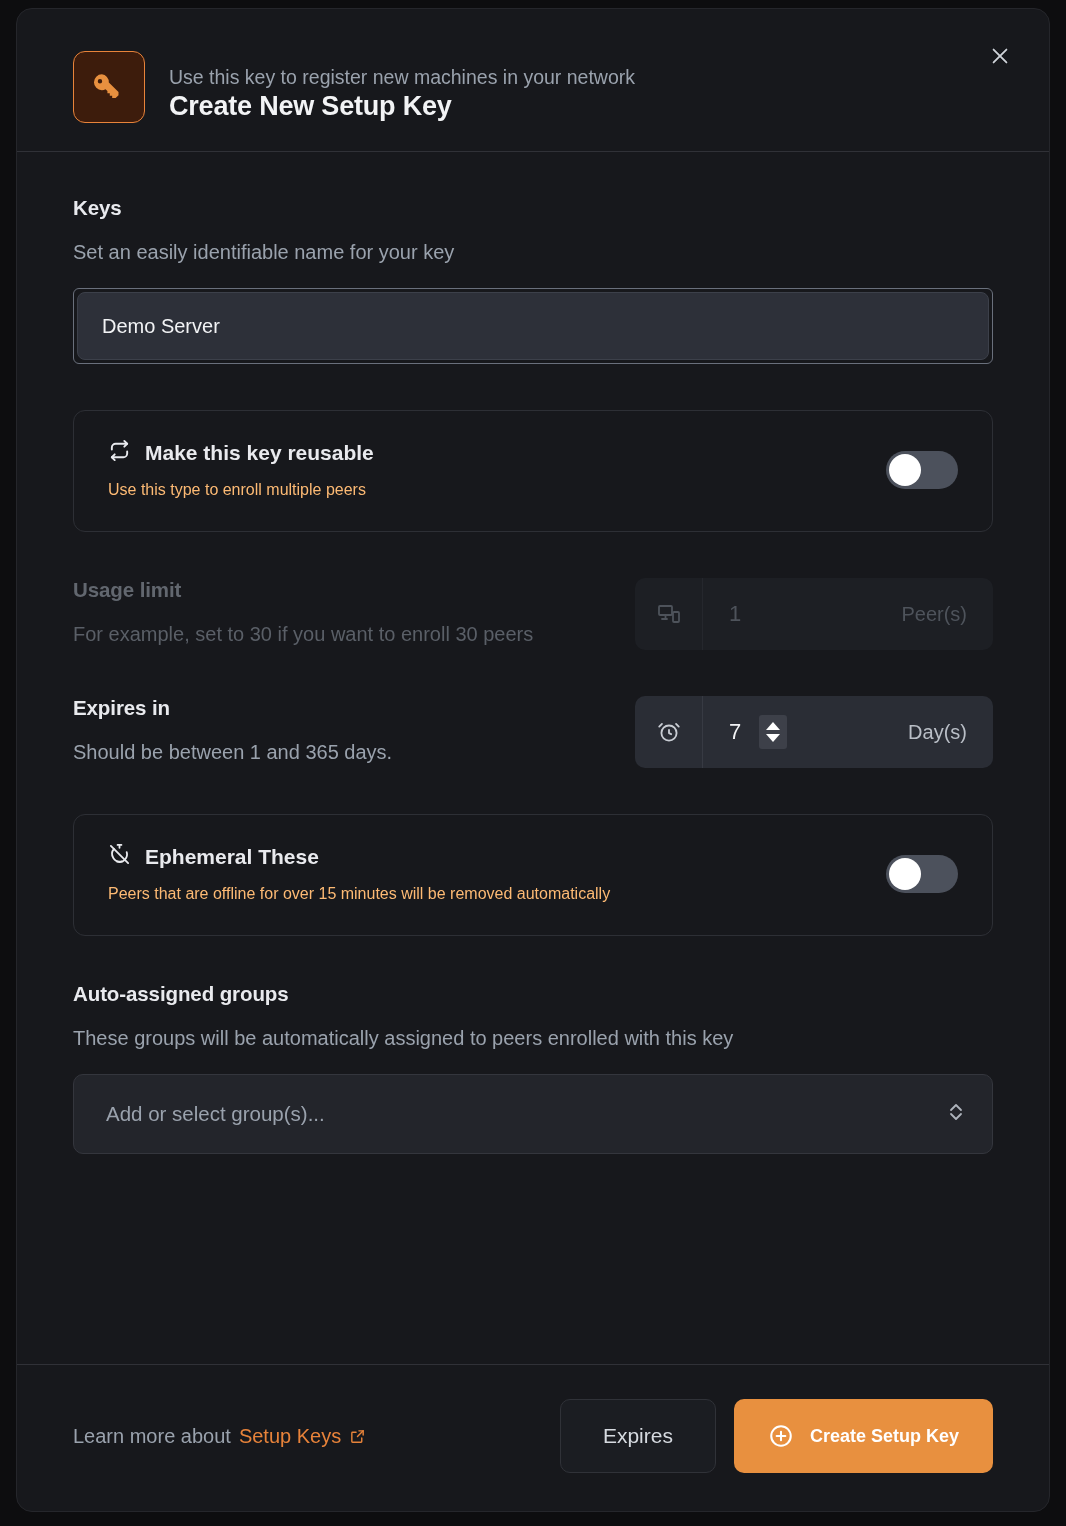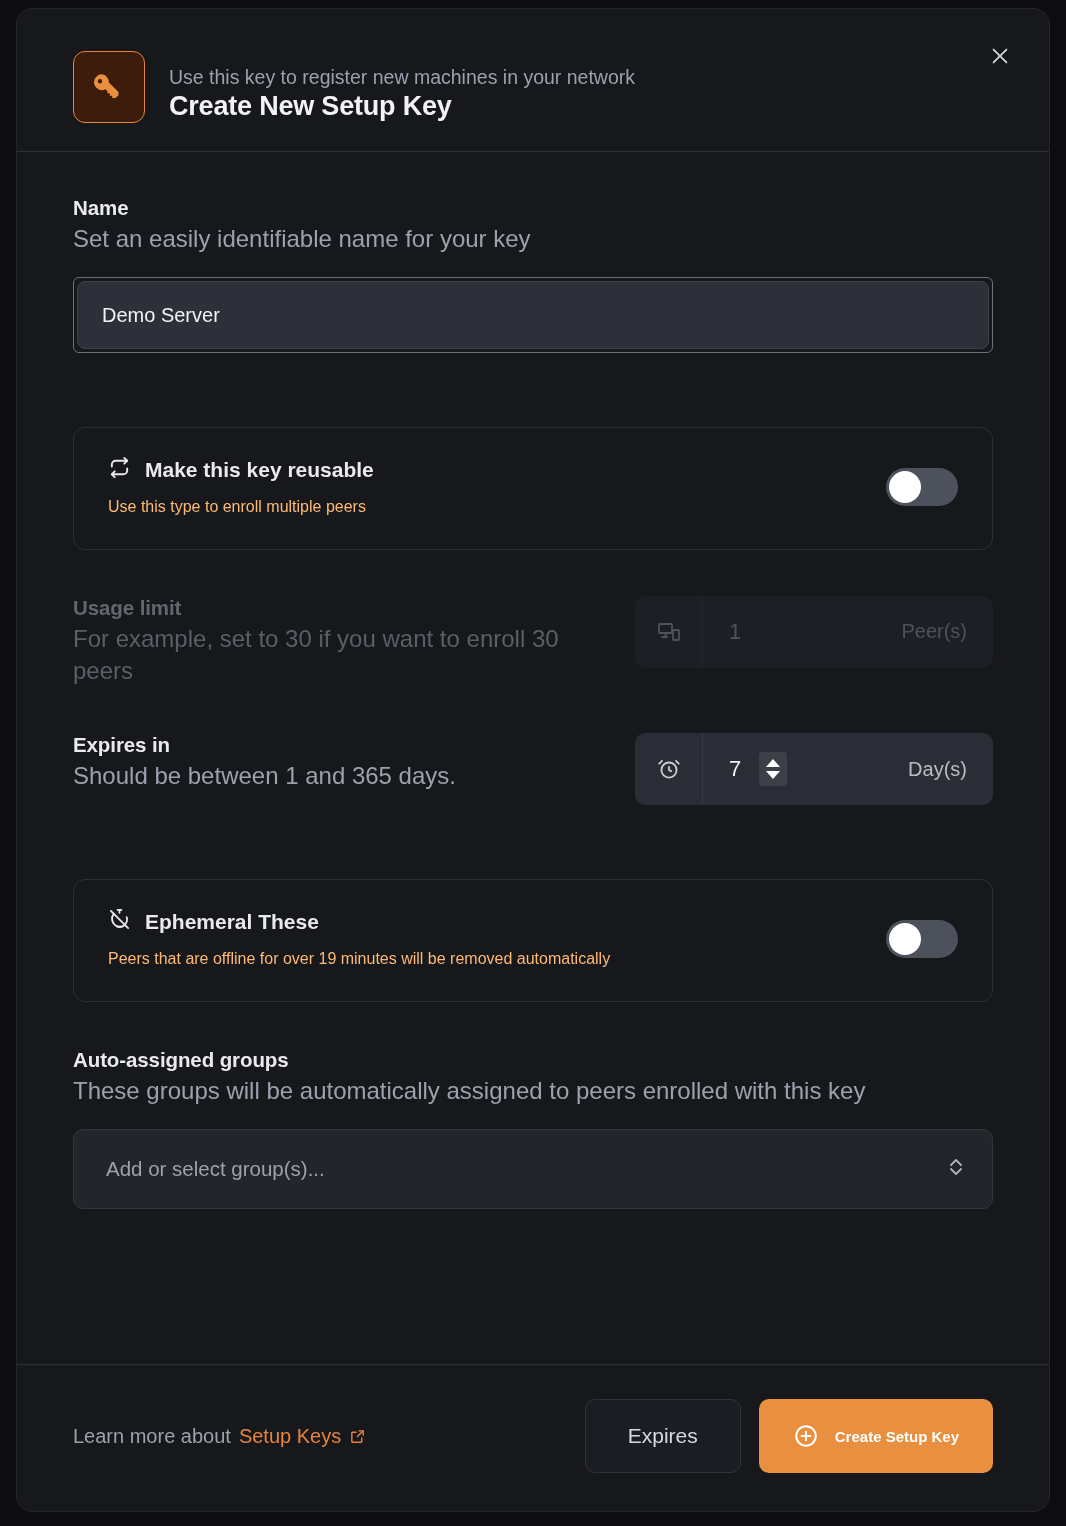--- a/index.html
+++ b/index.html
@@ -94,22 +94,22 @@
   }
 
   .field-label {
     font-size: 20.5px;
     font-weight: bold;
     color: #e9eaee;
     letter-spacing: -0.1px;
   }
 
   .field-desc {
-    margin-top: 3px;
-    font-size: 24px;
+    margin-top: 19px;
+    font-size: 20px;
     color: #9aa2ad;
     line-height: 1.35;
   }
 
   
   #name-input-wrap {
     margin-top: 22px;
     border-radius: 6px;
     padding: 3px;
     border: 1px solid #6a707c;
@@ -122,21 +122,21 @@
     border-radius: 8px;
     color: #f2f3f5;
     font-family: "Liberation Sans", sans-serif;
     font-size: 20px;
     padding: 0 24px;
     outline: none;
   }
 
   
   .card {
-    margin-top: 74px;
+    margin-top: 46px;
     border: 1px solid #2d2f35;
     border-radius: 12px;
     padding: 28px 34px 30px 34px;
     display: flex;
     align-items: center;
     justify-content: space-between;
     gap: 24px;
   }
   .card-main { flex: 1; }
   .card-title-row {
@@ -305,21 +305,21 @@
     font-family: "Liberation Sans", sans-serif;
     cursor: pointer;
   }
   #create-btn {
     height: 74px;
     padding: 0 34px;
     background: #e8903f;
     border: none;
     border-radius: 10px;
     color: #ffffff;
-    font-size: 15px;
+    font-size: 18px;
     font-weight: bold;
     font-family: "Liberation Sans", sans-serif;
     display: flex;
     align-items: center;
     gap: 16px;
     cursor: pointer;
   }
 </style>
 </head>
 <body>
@@ -341,21 +341,21 @@
     <button id="close-btn">
       <svg width="22" height="22" viewBox="0 0 24 24" fill="none" stroke="#cfd3d9" stroke-width="2" stroke-linecap="round">
         <path d="M5 5l14 14M19 5L5 19"></path>
       </svg>
     </button>
   </div>
 
   <div id="body">
 
     <div>
-      <div class="field-label">Name</div>
+      <div class="field-label">Keys</div>
       <div class="field-desc">Set an easily identifiable name for your key</div>
       <div id="name-input-wrap">
         <input id="name-input" type="text" value="Demo Server" style="">
       </div>
     </div>
 
     <div class="card">
       <div class="card-main">
         <div class="card-title-row">
           <span>
@@ -424,21 +424,21 @@
             <svg width="23" height="23" viewBox="0 0 24 24" fill="none" stroke="#e9eaee" stroke-width="1.9" stroke-linecap="round" stroke-linejoin="round">
               <path d="M10 2h4"></path>
                 <path d="M12 2v3"></path>
               <path d="M19.5 9.5A8 8 0 0 1 9.5 19.5"></path>
               <path d="M6.2 6.2a8 8 0 0 0 8.1 12.9"></path>
               <path d="M3 3l18 18"></path>
             </svg>
           </span>
           <span class="card-title">Ephemeral These</span>
         </div>
-        <div class="card-desc">Peers that are offline for over 19 minutes will be removed automatically</div>
+        <div class="card-desc">Peers that are offline for over 15 minutes will be removed automatically</div>
       </div>
       <button class="toggle">
         <span class="knob"></span>
       </button>
     </div>
 
     <div class="row" style="display:block;">
       <div class="field-label">Auto-assigned groups</div>
       <div class="field-desc">These groups will be automatically assigned to peers enrolled with this key</div>
       <div id="groups-select">

